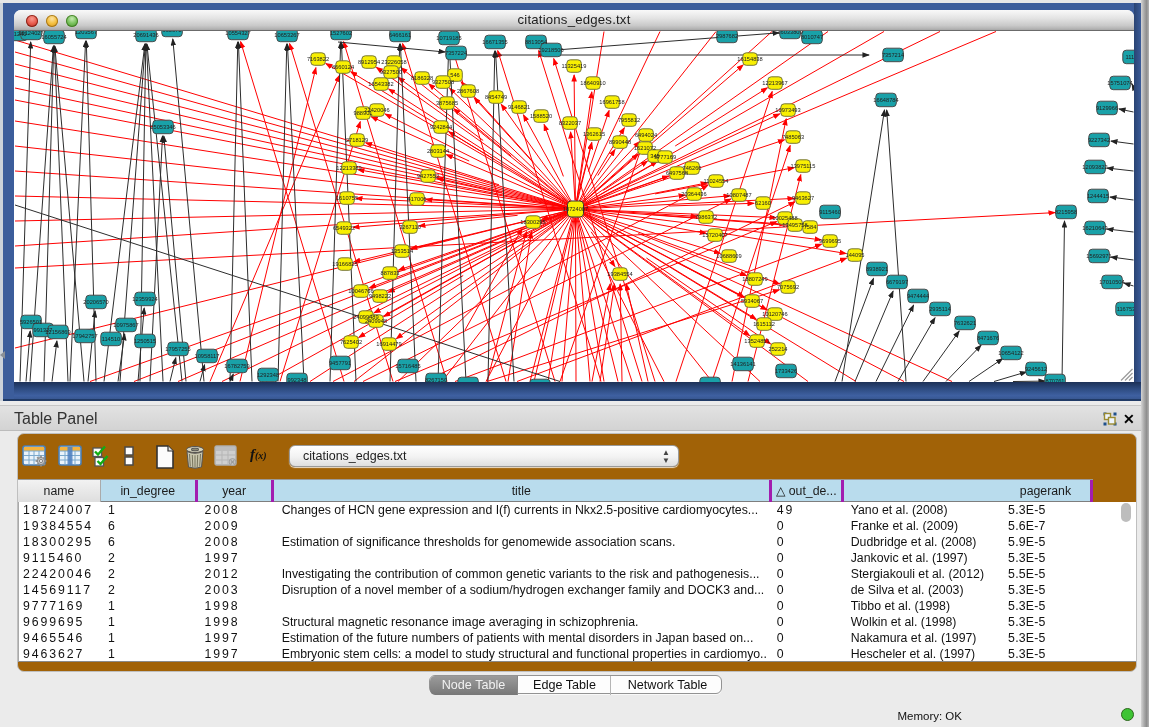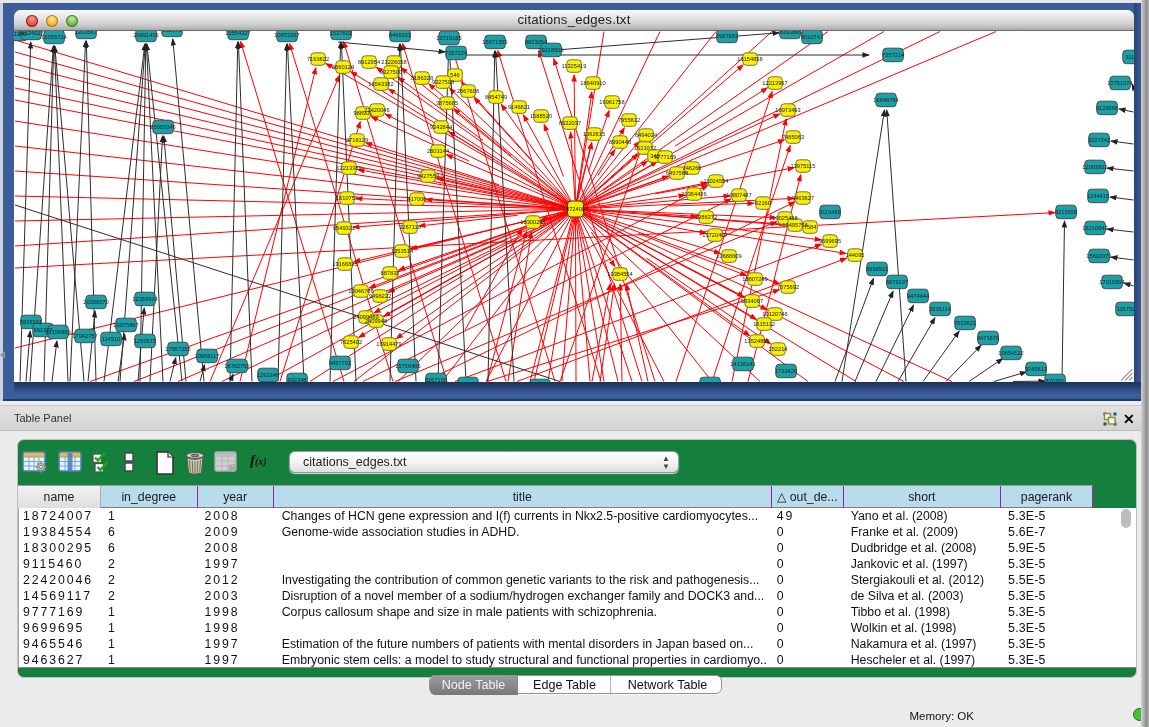--- a/index.html
+++ b/index.html
@@ -21,45 +21,45 @@
  border-bottom:1px solid #6b6b6b}
 #title{font-size:13.2px;color:#1c1c1c;text-align:center;line-height:20px;letter-spacing:0.2px}
 .light{position:absolute;top:5px;width:12px;height:12px;border-radius:50%}
 #lr{left:12px;background:radial-gradient(circle at 50% 32%,#f79a90 0%,#ea5f51 45%,#c33b2c 80%,#8e2318 100%);box-shadow:inset 0 0 0 1px rgba(120,25,15,.8)}
 #ly{left:32px;background:radial-gradient(circle at 50% 32%,#fbe2a4 0%,#f5c243 45%,#dfa224 80%,#a8761a 100%);box-shadow:inset 0 0 0 1px rgba(150,105,20,.8)}
 #lg{left:52px;background:radial-gradient(circle at 50% 32%,#c5e9b2 0%,#7cc460 45%,#55a23a 80%,#3b7a24 100%);box-shadow:inset 0 0 0 1px rgba(60,115,30,.8)}
 #canvas{position:absolute;left:0;top:21px;width:1120px;height:351px;background:#fff}
 #tpanel{position:absolute;left:0;top:401px;width:1141px;height:326px;background:#ebebeb}
 #tpbar{position:absolute;left:0;top:4px;width:1141px;height:26px;
  background:linear-gradient(180deg,#e2e2e2,#d3d3d3);border-top:1px solid #c6c6c6;border-bottom:1px solid #bcbcbc}
-#tpbar span{position:absolute;left:14px;top:0;line-height:25px;font-size:11px;color:#333}
+#tpbar span{position:absolute;left:14px;top:0;line-height:25px;font-size:16px;color:#333}
 #floaticon{position:absolute;left:1103px;top:6px}
 #closex{position:absolute;left:1123px;top:1px;font-size:14px;font-weight:bold;color:#000;line-height:25px}
-#panel{position:absolute;left:17px;top:38px;width:1120px;height:239px;background:#15803d;
+#panel{position:absolute;left:17px;top:32px;width:1120px;height:239px;background:#a16207;
  border:1px solid #bfbfbf;border-radius:7px}
 .tbi{position:absolute;top:11px}
 #combo{position:absolute;left:271px;top:11px;width:390px;height:22px;border:1px solid #9a9a9a;border-radius:6px;
  background:linear-gradient(180deg,#ffffff 0%,#f2f2f2 55%,#dedede 100%);box-shadow:0 1px 1px rgba(255,255,255,.8)}
 #combo span{position:absolute;left:13px;top:0;line-height:21px;font-size:12.5px;color:#1d1d1d}
 #combo .uds{position:absolute;right:8px;top:3px;font-size:8px;color:#444;line-height:8px;text-align:center}
 #thead{position:absolute;left:0;top:45px;width:1075.3px;height:23px;background:#b9dced;border-top:1px solid #9a9a9a;border-bottom:1px solid #7e7e7e;box-sizing:content-box;height:21px}
-.th{position:absolute;top:0;height:22px;line-height:22px;font-size:12.3px;color:#1b1b1b;text-align:center;border-right:1px solid #a21caf}
+.th{position:absolute;top:0;height:22px;line-height:22px;font-size:12.3px;color:#1b1b1b;text-align:center;border-right:3px solid #a21caf}
 .th.first{background:linear-gradient(180deg,#f2f2f2,#dedede);border-right:1px solid #aaa}
 #tbody{position:absolute;left:0;top:68px;width:1118px;height:160px;background:#fff;border-bottom:1px solid #8a8a8a;border-left:1px solid #a9a9a9;overflow:hidden}
 .tr{position:absolute;left:0;width:1118px;height:16px}
 .td{position:absolute;top:0;height:16px;line-height:16px;font-size:12.3px;color:#111;white-space:nowrap;overflow:hidden}
 .td.num{letter-spacing:1.9px}
 .td.pg{letter-spacing:0.2px}
 #vscroll{position:absolute;left:1103px;top:69px;width:10px;height:19px;border-radius:5px;background:#bdbdbd}
 #tabs{position:absolute;left:429px;top:675px;width:293px;height:19px;border:1px solid #939393;border-radius:6px;background:#fdfdfd;box-shadow:0 1px 0 rgba(255,255,255,.7)}
 .seg{position:absolute;top:0;height:19px;line-height:18px;font-size:12.6px;color:#111;text-align:center}
 #seg1{left:0;width:88px;background:linear-gradient(180deg,#9b9b9b,#777);color:#f2f2f2;border-radius:5px 0 0 5px;border-right:1px solid #888}
 #seg2{left:89px;width:92px;border-right:1px solid #b5b5b5}
 #seg3{left:182px;width:111px}
-#status{position:absolute;left:12px;top:705px;width:989px;height:22px}
+#status{position:absolute;left:0;top:705px;width:989px;height:22px}
 #status span{position:absolute;right:27px;font-size:11.5px;color:#111;line-height:22px}
 #memdot{position:absolute;left:1121px;top:3px;width:13px;height:13px;border-radius:50%;background:#3ec434;border:1.5px solid #2c661c}
 </style></head>
 <body>
 <div id="stage">
  <div id="netbg"></div>
  <div id="shadowB"></div>
  <div id="shadowR"></div>
  <div id="topstrip"></div>
  <div id="leftstrip"></div>
@@ -675,46 +675,45 @@
      <div id="combo">
           <span>citations_edges.txt</span>
           <div class="uds">▲<br>▼</div>
         </div>
      <div id="thead">
           <div class="th first" style="left:0px;width:83px">name</div>
           <div class="th" style="left:83px;width:96.5px">in_degree</div>
           <div class="th" style="left:179.5px;width:76.2px">year</div>
           <div class="th" style="left:255.7px;width:498.1px">title</div>
           <div class="th" style="left:753.8px;width:71.9px">△ out_de...</div>
-          <div class="th" style="left:825.7px;width:157.4px">short</div>
           <div class="th" style="left:983.1px;width:91.7px">pagerank</div>
         </div>
      <div id="tbody">
           <div class="tr" style="top:0px">
             <div class="td num" style="left:0px;width:79px;padding-left:4px">18724007</div>
             <div class="td num" style="left:83px;width:90.5px;padding-left:6px">1</div>
             <div class="td num" style="left:179.5px;width:70.2px;padding-left:6px">2008</div>
             <div class="td" style="left:255.7px;width:491.1px;padding-left:7px">Changes of HCN gene expression and I(f) currents in Nkx2.5-positive cardiomyocytes...</div>
             <div class="td num" style="left:753.8px;width:67.9px;padding-left:4px">49</div>
             <div class="td" style="left:825.7px;width:151.4px;padding-left:6px">Yano et al. (2008)</div>
             <div class="td pg" style="left:983.1px;width:85.7px;padding-left:6px">5.3E-5</div>
           </div>
           <div class="tr" style="top:16px">
             <div class="td num" style="left:0px;width:79px;padding-left:4px">19384554</div>
             <div class="td num" style="left:83px;width:90.5px;padding-left:6px">6</div>
             <div class="td num" style="left:179.5px;width:70.2px;padding-left:6px">2009</div>
-            <div class="td" style="left:255.7px;width:491.1px;padding-left:7px">Genome-wide association studies in ADHD.</div>
             <div class="td num" style="left:753.8px;width:67.9px;padding-left:4px">0</div>
             <div class="td" style="left:825.7px;width:151.4px;padding-left:6px">Franke et al. (2009)</div>
             <div class="td pg" style="left:983.1px;width:85.7px;padding-left:6px">5.6E-7</div>
           </div>
           <div class="tr" style="top:32px">
             <div class="td num" style="left:0px;width:79px;padding-left:4px">18300295</div>
             <div class="td num" style="left:83px;width:90.5px;padding-left:6px">6</div>
             <div class="td num" style="left:179.5px;width:70.2px;padding-left:6px">2008</div>
+            <div class="td" style="left:255.7px;width:491.1px;padding-left:7px">Estimation of significance thresholds for genomewide association scans.</div>
             <div class="td num" style="left:753.8px;width:67.9px;padding-left:4px">0</div>
             <div class="td" style="left:825.7px;width:151.4px;padding-left:6px">Dudbridge et al. (2008)</div>
             <div class="td pg" style="left:983.1px;width:85.7px;padding-left:6px">5.9E-5</div>
           </div>
           <div class="tr" style="top:48px">
             <div class="td num" style="left:0px;width:79px;padding-left:4px">9115460</div>
             <div class="td num" style="left:83px;width:90.5px;padding-left:6px">2</div>
             <div class="td num" style="left:179.5px;width:70.2px;padding-left:6px">1997</div>
             <div class="td num" style="left:753.8px;width:67.9px;padding-left:4px">0</div>
             <div class="td" style="left:825.7px;width:151.4px;padding-left:6px">Jankovic et al. (1997)</div>
@@ -735,29 +734,29 @@
             <div class="td num" style="left:179.5px;width:70.2px;padding-left:6px">2003</div>
             <div class="td" style="left:255.7px;width:491.1px;padding-left:7px">Disruption of a novel member of a sodium/hydrogen exchanger family and DOCK3 and...</div>
             <div class="td num" style="left:753.8px;width:67.9px;padding-left:4px">0</div>
             <div class="td" style="left:825.7px;width:151.4px;padding-left:6px">de Silva et al. (2003)</div>
             <div class="td pg" style="left:983.1px;width:85.7px;padding-left:6px">5.3E-5</div>
           </div>
           <div class="tr" style="top:96px">
             <div class="td num" style="left:0px;width:79px;padding-left:4px">9777169</div>
             <div class="td num" style="left:83px;width:90.5px;padding-left:6px">1</div>
             <div class="td num" style="left:179.5px;width:70.2px;padding-left:6px">1998</div>
-            <div class="td" style="left:255.7px;width:491.1px;padding-left:7px">Corpus callosum shape and size in male patients with schizophrenia.</div>
             <div class="td num" style="left:753.8px;width:67.9px;padding-left:4px">0</div>
             <div class="td" style="left:825.7px;width:151.4px;padding-left:6px">Tibbo et al. (1998)</div>
             <div class="td pg" style="left:983.1px;width:85.7px;padding-left:6px">5.3E-5</div>
           </div>
           <div class="tr" style="top:112px">
             <div class="td num" style="left:0px;width:79px;padding-left:4px">9699695</div>
             <div class="td num" style="left:83px;width:90.5px;padding-left:6px">1</div>
             <div class="td num" style="left:179.5px;width:70.2px;padding-left:6px">1998</div>
+            <div class="td" style="left:255.7px;width:491.1px;padding-left:7px">Structural magnetic resonance image averaging in schizophrenia.</div>
             <div class="td num" style="left:753.8px;width:67.9px;padding-left:4px">0</div>
             <div class="td" style="left:825.7px;width:151.4px;padding-left:6px">Wolkin et al. (1998)</div>
             <div class="td pg" style="left:983.1px;width:85.7px;padding-left:6px">5.3E-5</div>
           </div>
           <div class="tr" style="top:128px">
             <div class="td num" style="left:0px;width:79px;padding-left:4px">9465546</div>
             <div class="td num" style="left:83px;width:90.5px;padding-left:6px">1</div>
             <div class="td num" style="left:179.5px;width:70.2px;padding-left:6px">1997</div>
             <div class="td" style="left:255.7px;width:491.1px;padding-left:7px">Estimation of the future numbers of patients with mental disorders in Japan based on...</div>
             <div class="td num" style="left:753.8px;width:67.9px;padding-left:4px">0</div>

